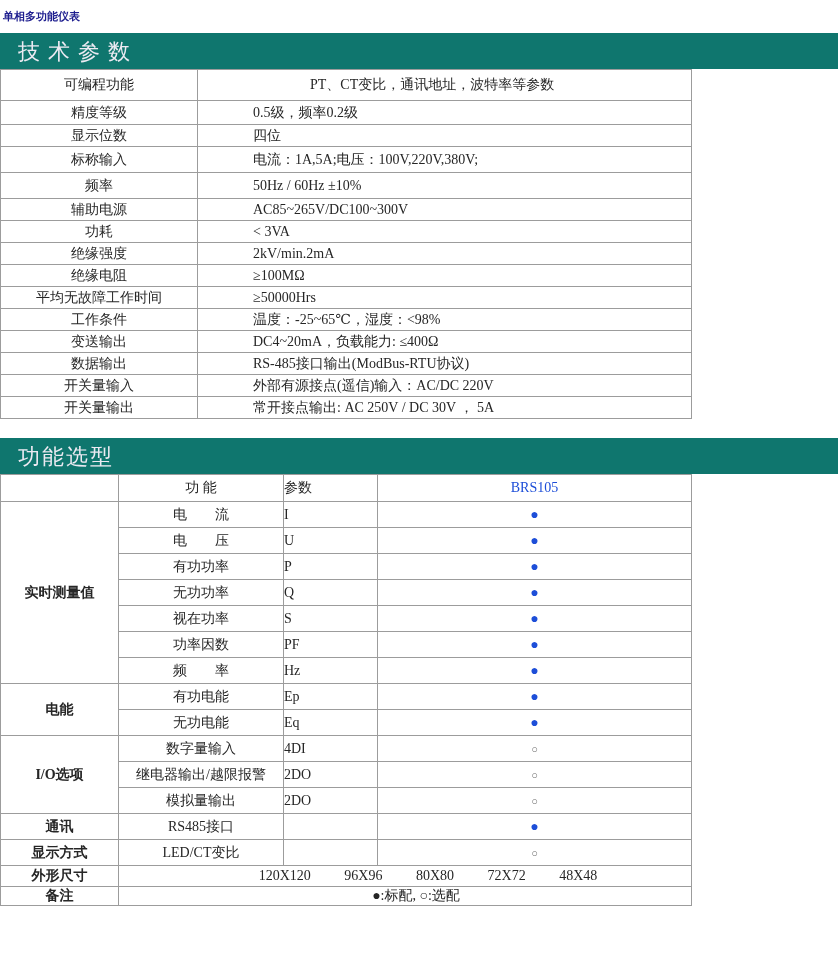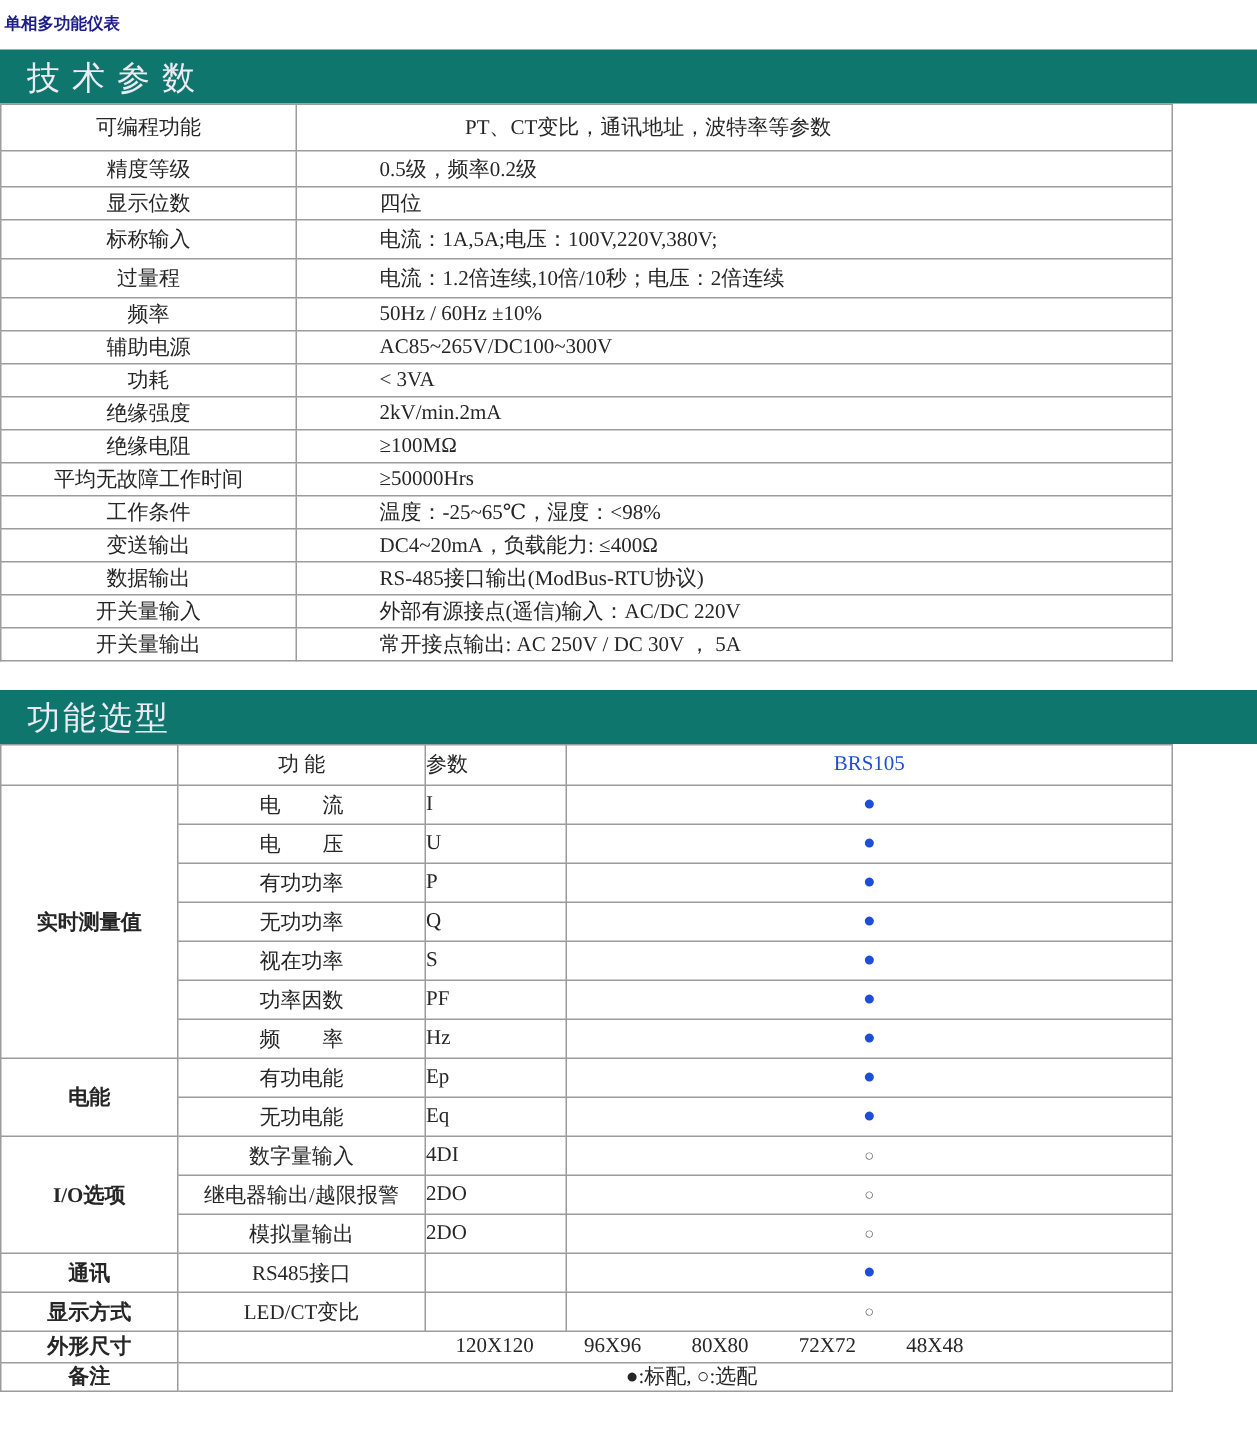--- a/index.html
+++ b/index.html
@@ -17,21 +17,21 @@
   .bar {
     background:#0f766e; color:#eceaf2;
     height:36px; line-height:37px;
     padding-left:18px; font-size:22px;
     box-sizing:border-box;
   }
   .bar.wide-space { letter-spacing:8px; }
   .bar.narrow-space { letter-spacing:2px; }
   .bar1 { margin-top:6px; }
   .bar2 { margin-top:19px; }
-  table { border-collapse:collapse; width:782px; table-layout:fixed; }
+  table { border-collapse:collapse; width:692px; table-layout:fixed; }
   td {
     border:1px solid #9c9c9c; font-size:14px;
     overflow:hidden; white-space:nowrap;
     box-sizing:border-box; padding:0;
   }
   
   .t1 td { height:22px; }
   .t1 tr:nth-child(1) td { height:31px; }
   .t1 tr:nth-child(2) td { height:24px; }
   .t1 tr:nth-child(4) td,
@@ -78,24 +78,20 @@
   </tr>
   <tr>
     <td class="label">显示位数</td>
     <td class="value">四位</td>
   </tr>
   <tr>
     <td class="label">标称输入</td>
     <td class="value">电流：1A,5A;电压：100V,220V,380V;</td>
   </tr>
   <tr>
-    <td class="label">过量程</td>
-    <td class="value">电流：1.2倍连续,10倍/10秒；电压：2倍连续</td>
-  </tr>
-  <tr>
     <td class="label">频率</td>
     <td class="value">50Hz / 60Hz ±10%</td>
   </tr>
   <tr>
     <td class="label">辅助电源</td>
     <td class="value">AC85~265V/DC100~300V</td>
   </tr>
   <tr>
     <td class="label">功耗</td>
     <td class="value">&lt; 3VA</td>

